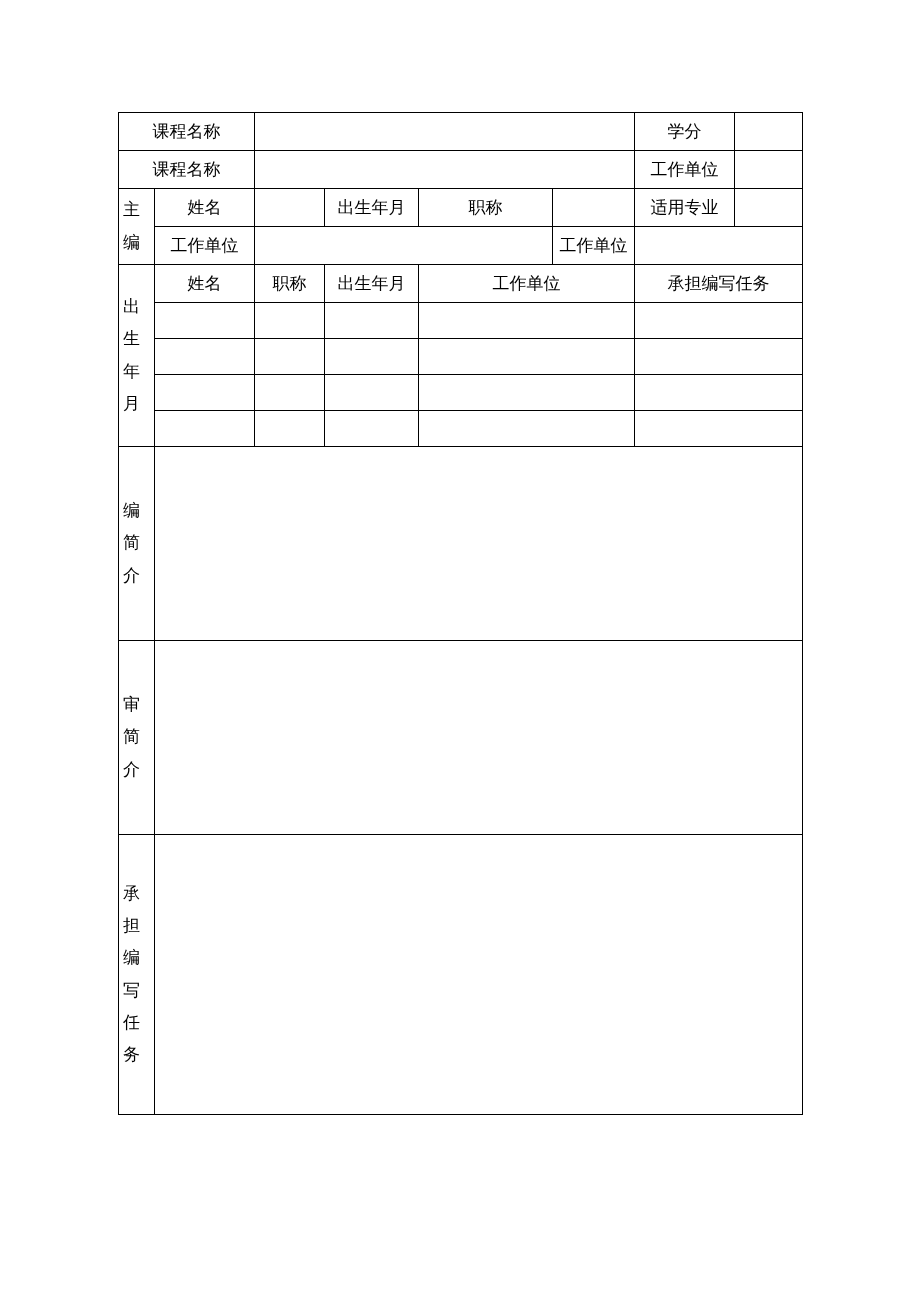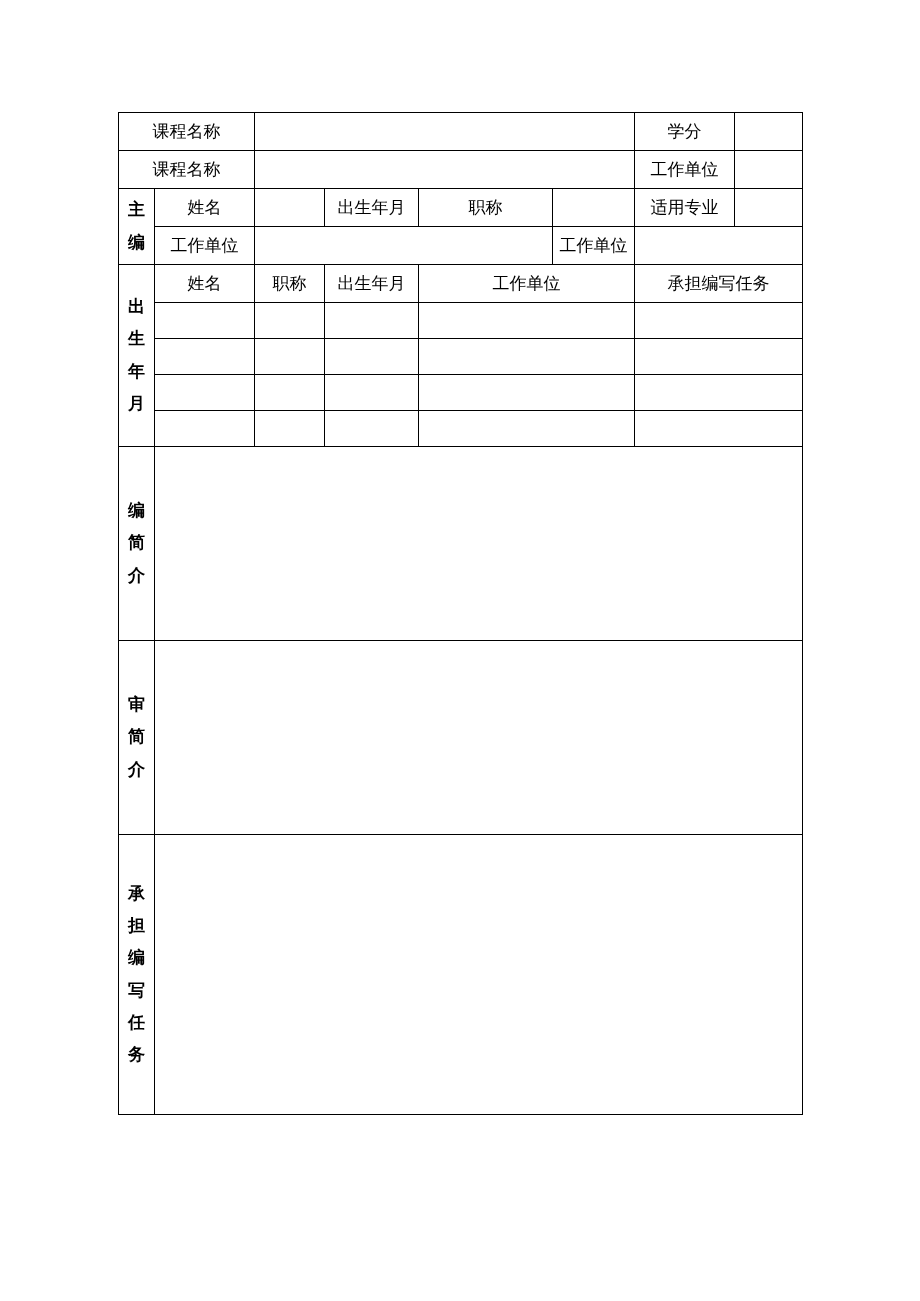--- a/index.html
+++ b/index.html
@@ -32,24 +32,22 @@
   .label {
     text-align: center;
     white-space: nowrap;
   }
   .label-left {
     text-align: center;
     padding-left: 4px;
     white-space: nowrap;
   }
   .vcol {
-    text-align: center;
     line-height: 1.9;
     vertical-align: middle;
-    font-weight: bold;
   }
   
   .r-small { height: 38px; }
   .r-blank { height: 36px; }
   .r-bio   { height: 194px; margin-left: 8px; }
   .r-bio-last { height: 280px; }
 </style>
 </head>
 <body>
 

